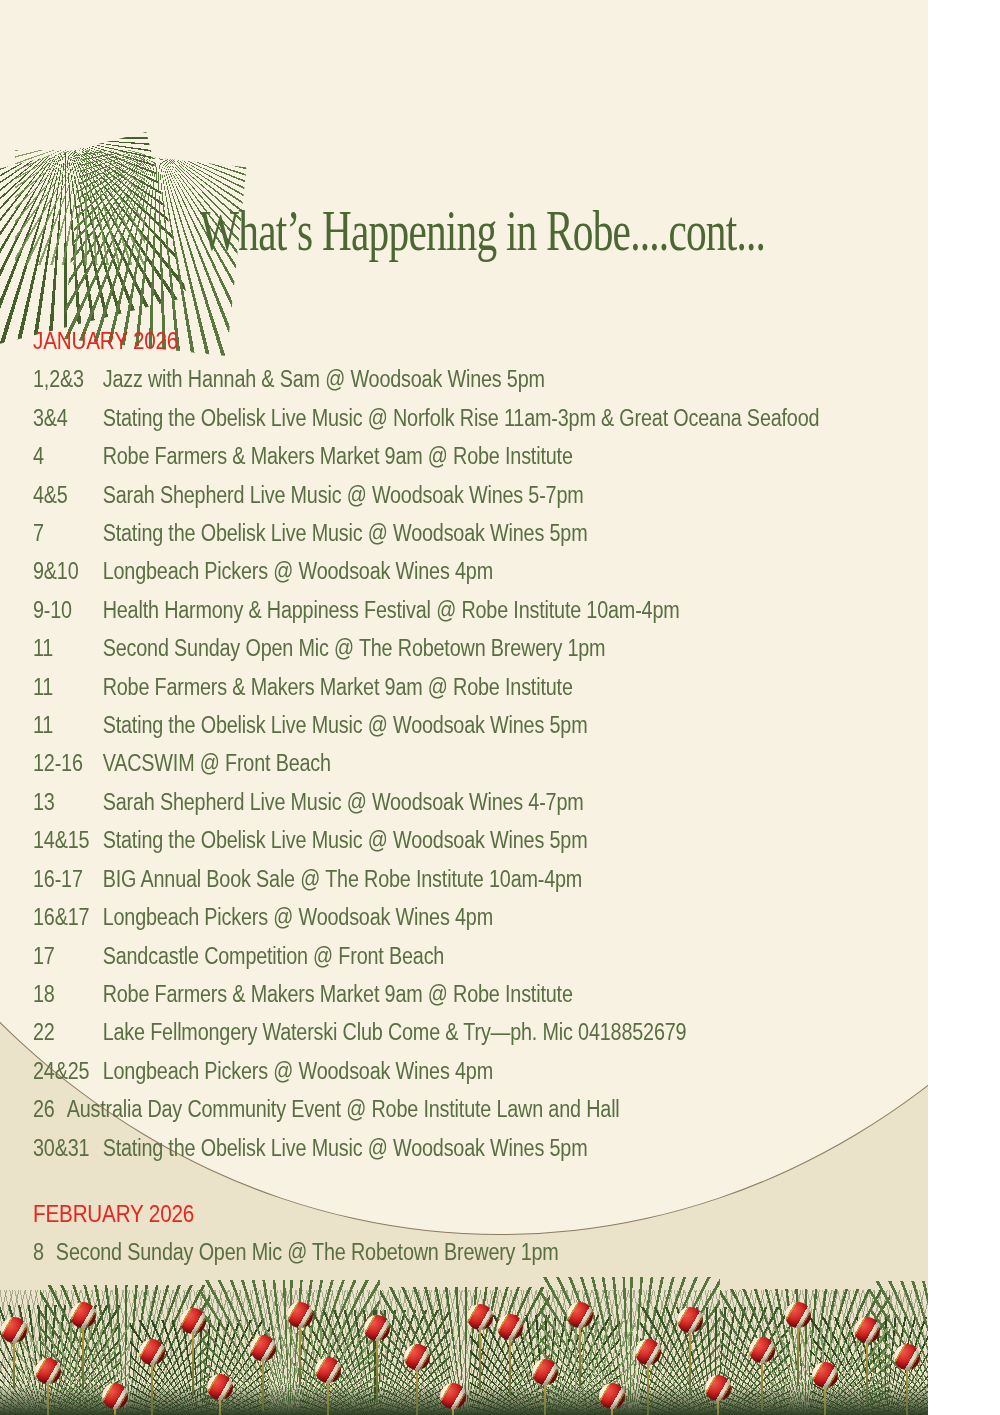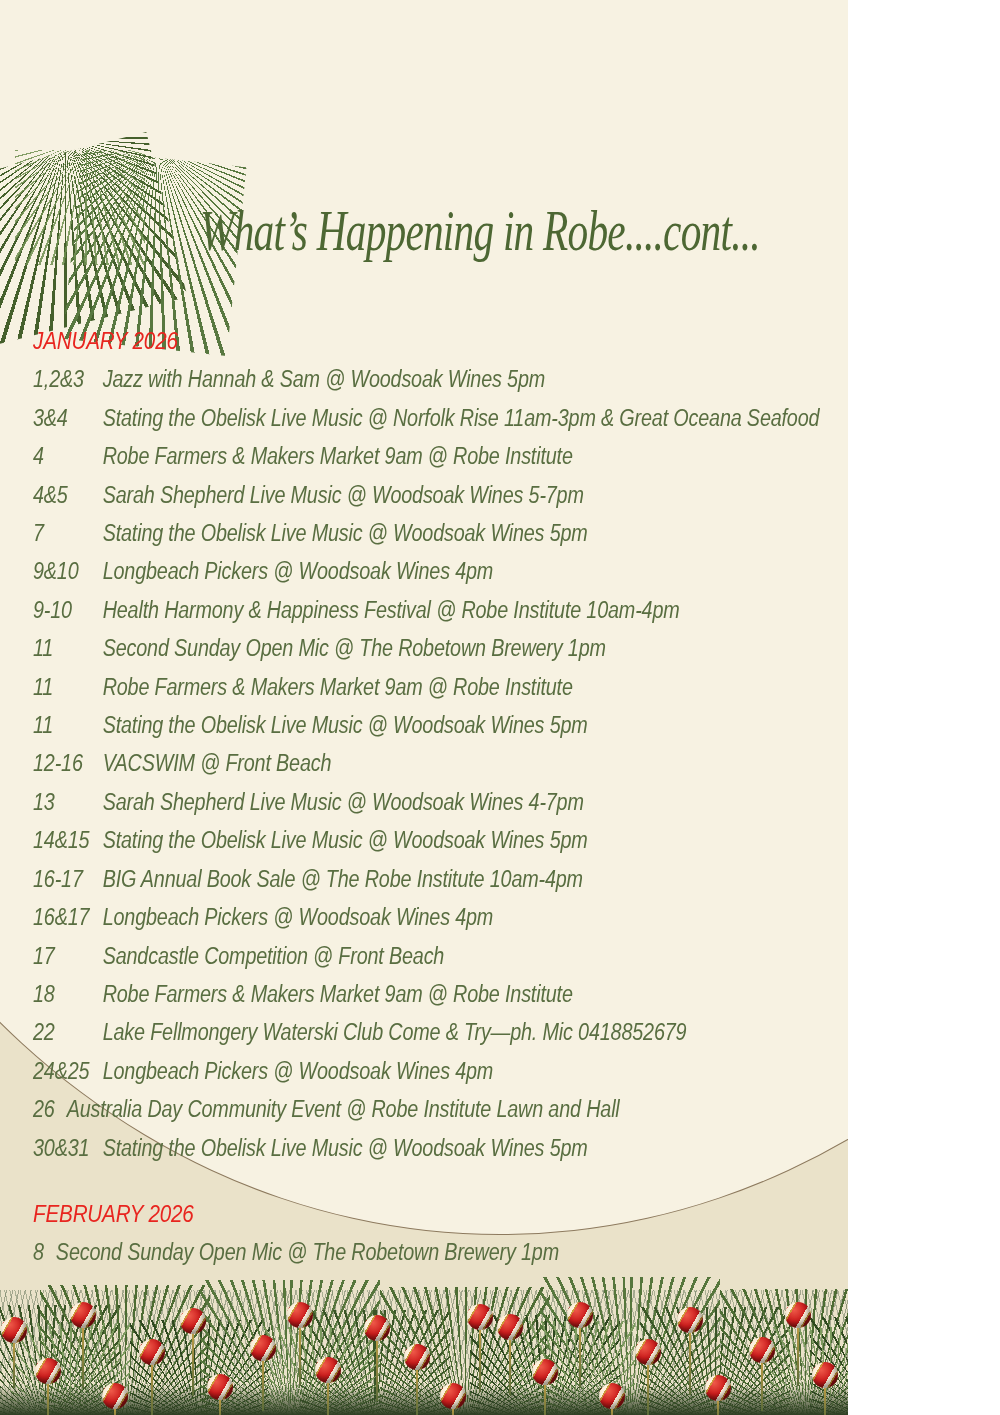--- a/index.html
+++ b/index.html
@@ -1,21 +1,20 @@
 <!DOCTYPE html>
 <html><head>
 <meta charset="utf-8">
 <style>
   html,body{margin:0;padding:0;}
   body{width:1000px;height:1415px;overflow:hidden;}
   .page{
-    position:relative;width:848px;height:1415px;overflow:hidden;
+    position:relative;width:928px;height:1415px;overflow:hidden;
     background:#eae2c9;
     font-family:"Liberation Sans", sans-serif;
-    font-style:italic;
   }
   .bg-ellipse{
     position:absolute;left:-255px;top:-455px;width:1510px;height:1690px;
     border-radius:50%;
     background:#f7f2e2;
     border:1px solid #8d7a5e;
     box-sizing:border-box;
   }
   .title{
     position:absolute;left:200px;top:198px;

